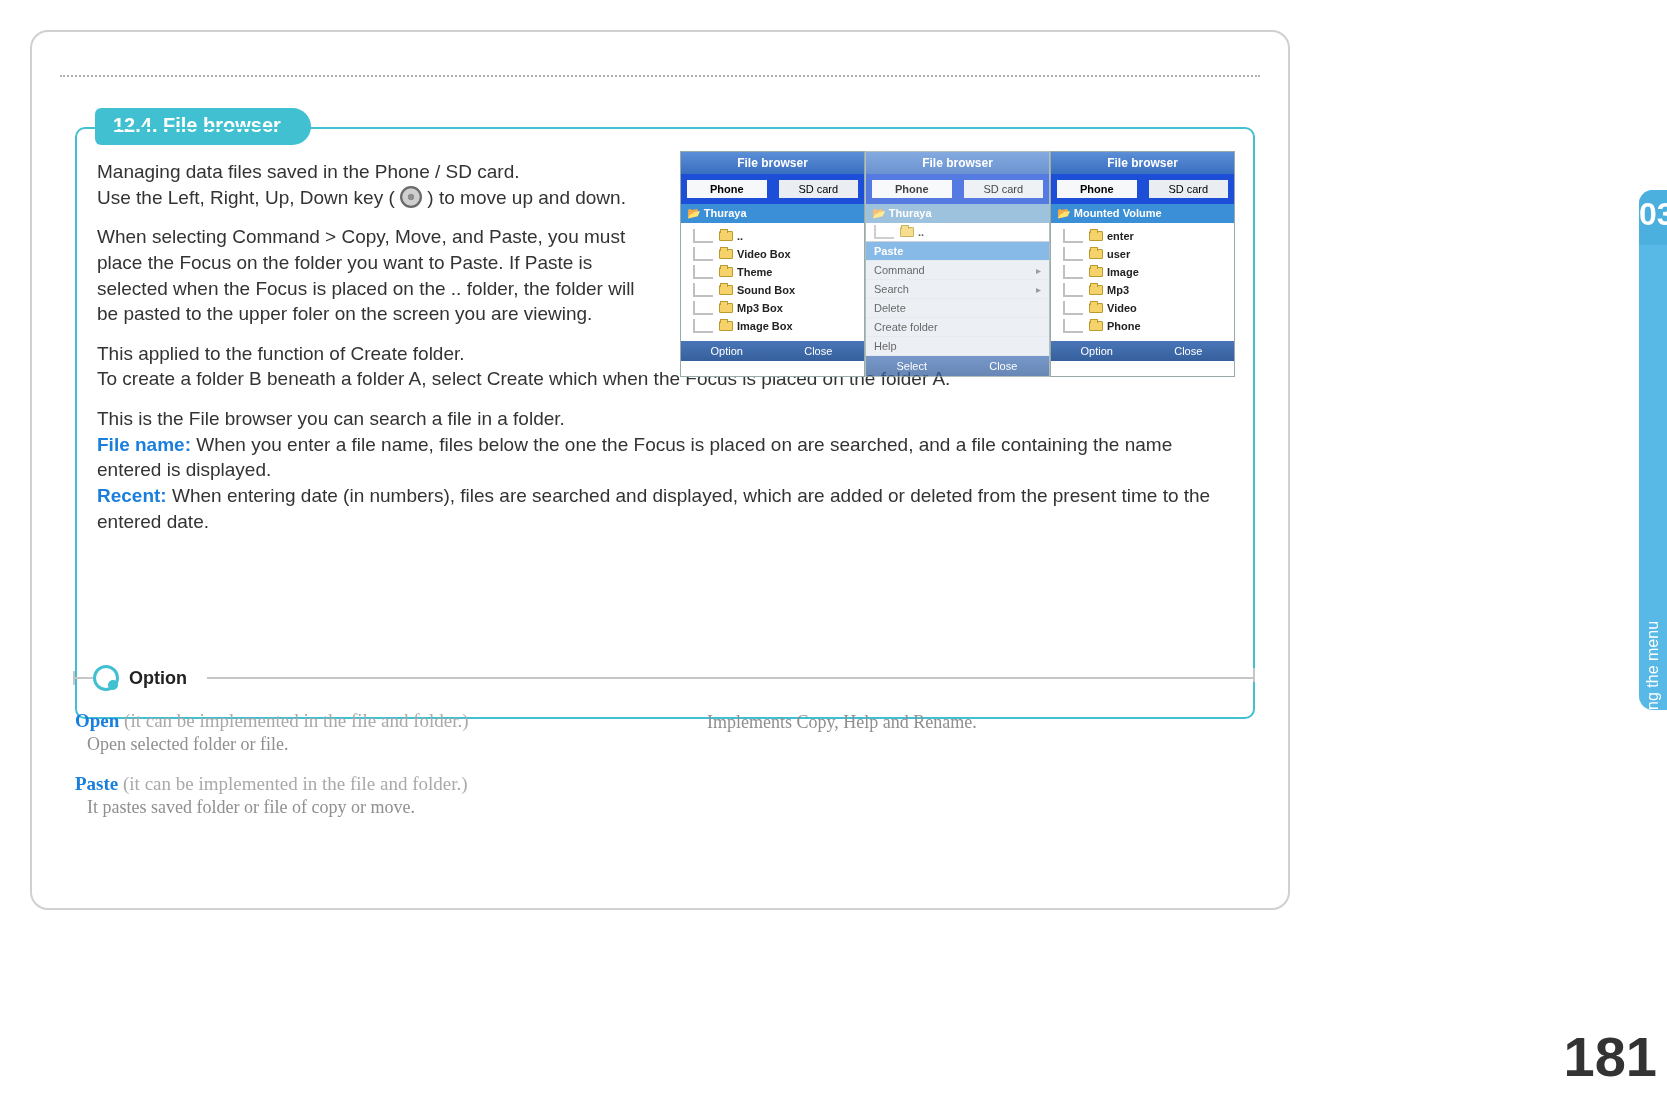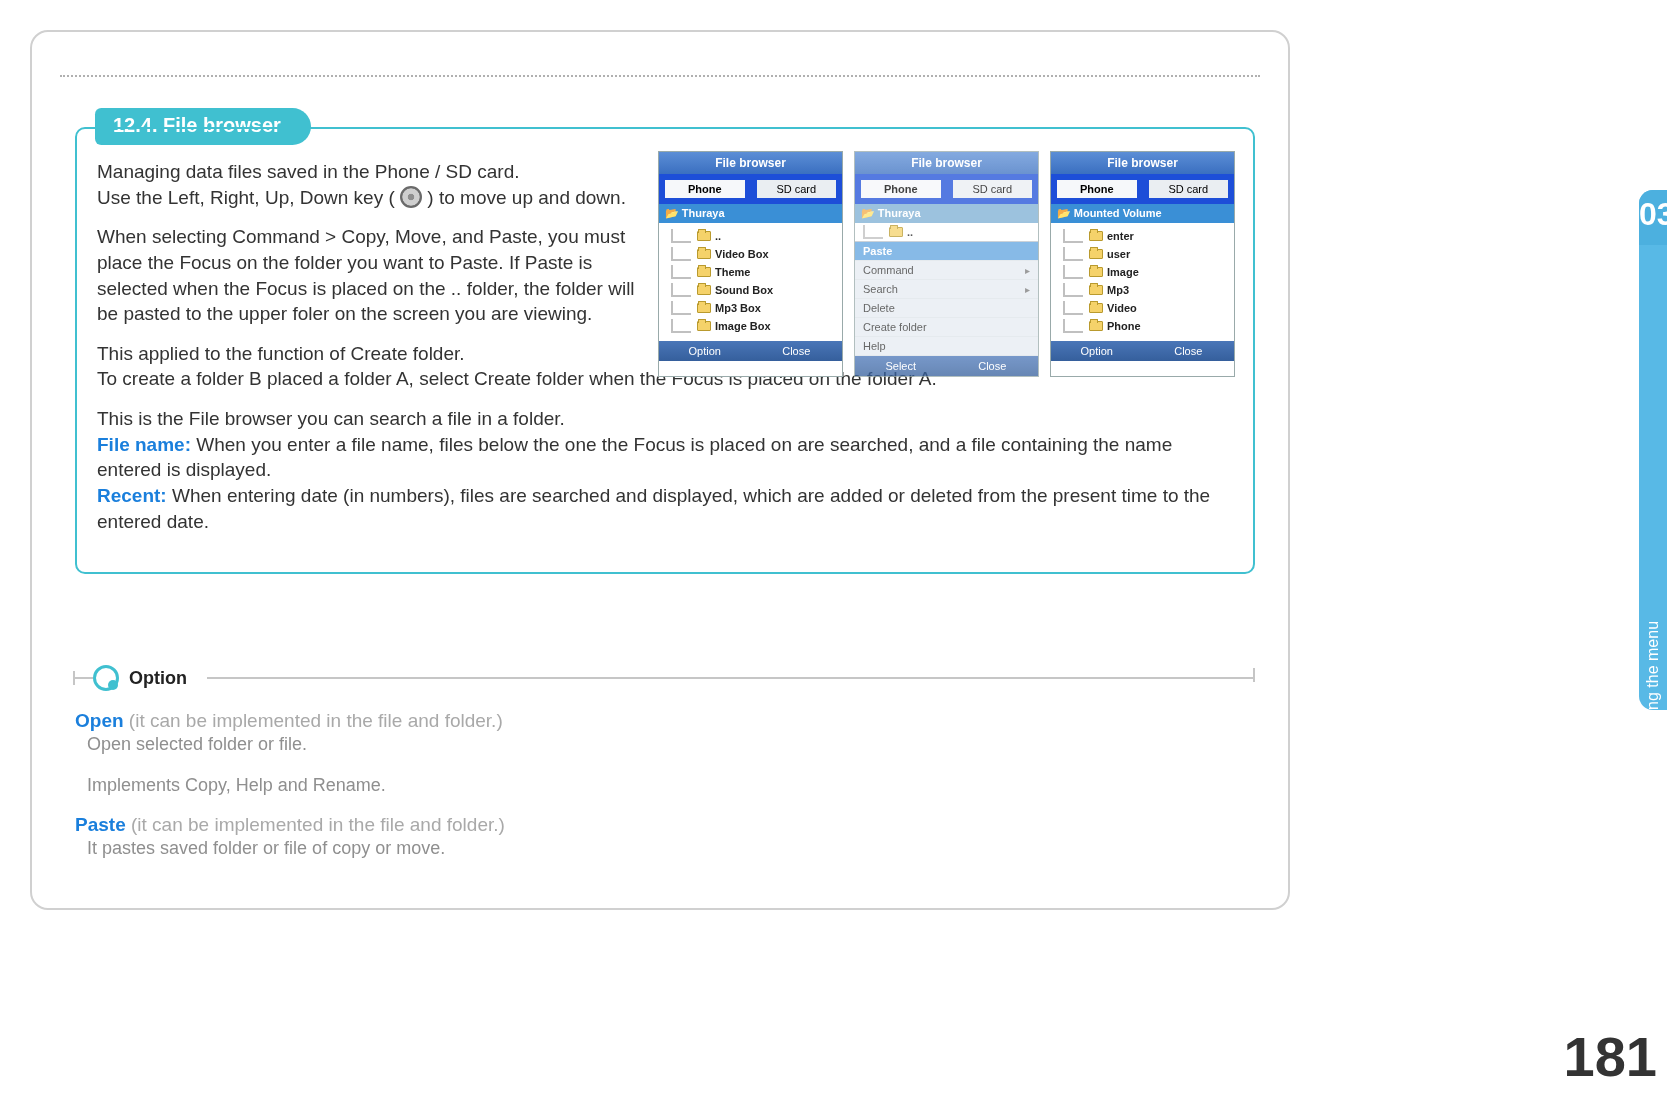--- a/index.html
+++ b/index.html
@@ -1,24 +1,24 @@
 <!DOCTYPE html>
 <html><head>
 <meta charset="utf-8">
 <style>
   * { box-sizing: border-box; margin: 0; padding: 0; }
   body { font-family: Arial, Helvetica, sans-serif; background: #fff; width: 1667px; height: 1095px; position: relative; }
   .page-frame { position: absolute; left: 30px; top: 30px; width: 1260px; height: 880px; border: 2px solid #d0d0d0; border-radius: 18px; }
   .dotted-rule { position: absolute; left: 60px; top: 75px; width: 1200px; border-top: 2px dotted #b0b0b0; }
-  .section-box { position: absolute; left: 75px; top: 127px; width: 1180px; height: 447px; border: 2px solid #40c0d0; border-radius: 10px; padding: 30px 20px 20px 20px; }
+  .section-box { position: absolute; left: 75px; top: 127px; width: 1180px; height: 592px; border: 2px solid #40c0d0; border-radius: 10px; padding: 30px 20px 20px 20px; }
   .section-tab { position: absolute; left: 95px; top: 108px; background: #40c0d0; color: #fff; font-weight: bold; font-size: 20px; padding: 6px 30px 8px 18px; border-radius: 10px 30px 30px 10px; }
   .body-text p { font-size: 19px; color: #333; line-height: 1.35; margin-bottom: 14px; }
   .key-circle { display: inline-block; width: 22px; height: 22px; border: 2px solid #6a6a6a; border-radius: 50%; background: radial-gradient(#8e8e8e 25%, #cfcfcf 28%, #cfcfcf 65%, #888 70%); vertical-align: -4px; }
   .label-blue { color: #1a7fdc; font-weight: bold; }
-  .screens { position: absolute; right: 18px; top: 22px; display: flex; gap: 11px; }
+  .screens { position: absolute; right: 18px; top: 22px; display: flex; gap: 0; }
   .phone-screen { width: 185px; border: 1px solid #9aa; font-size: 12px; background: #fff; }
   .phone-screen.faded { opacity: 0.75; }
   .ps-title { background: linear-gradient(#5b8ed6,#3a6fc0); color: #fff; text-align: center; font-weight: bold; padding: 4px 0; font-size: 12px; }
   .ps-tabs { display: flex; }
   .ps-tab { flex: 1; text-align: center; padding: 3px 0; background: #eaeef2; border: 6px solid #1d4ed8; font-size: 11px; }
   .ps-tab.active { background: #f6f8fa; font-weight: bold; }
   .ps-root { background: #3a8fd6; color: #fff; padding: 3px 6px; font-size: 11px; font-weight: bold; }
   .ps-root.faded { background: #7caed4; }
   .ps-list { padding: 4px 4px 6px 4px; min-height: 118px; }
   .ps-item { padding: 2px 0 2px 10px; color: #222; font-size: 11px; font-weight: bold; display: flex; align-items: center; gap: 4px; }
@@ -32,21 +32,21 @@
   .ps-soft { display: flex; background: linear-gradient(#4a76b8,#355f9c); }
   .ps-soft div { flex: 1; text-align: center; color: #fff; font-size: 11px; padding: 4px 0; }
   .option-header { position: absolute; left: 75px; top: 665px; width: 1180px; display: flex; align-items: center; }
   .option-decor { width: 26px; height: 26px; border: 3px solid #40c0d0; border-radius: 50%; background: #fff; position: relative; }
   .option-decor::after { content: ""; position: absolute; width: 10px; height: 10px; background: #40c0d0; border-radius: 50%; left: 12px; top: 12px; }
   .option-title { font-weight: bold; font-size: 18px; color: #222; margin-left: 10px; margin-right: 20px; }
   .option-rule { flex: 1; height: 2px; background: #c6c6c6; position: relative; }
   .option-rule::before, .option-rule::after { content: ""; display: none; }
   .option-leadline { width: 18px; height: 2px; background: #c6c6c6; position: relative; }
   .option-leadline::before { content:""; position:absolute; left:-2px; top:-6px; width:2px; height:14px; background:#c6c6c6; }
-  .option-grid { position: absolute; left: 75px; top: 710px; width: 1180px; display: grid; grid-template-columns: 1fr; column-gap: 60px; row-gap: 18px; }
+  .option-grid { position: absolute; left: 75px; top: 710px; width: 1180px; display: grid; grid-template-columns: 1fr 1fr; column-gap: 60px; row-gap: 18px; font-family: Liberation Serif, serif; }
   .opt-item .t1 { font-size: 19px; }
   .opt-item .name { color: #1a7fdc; font-weight: bold; }
   .opt-item .qual { color: #a9a9a9; }
   .opt-item .desc { color: #8f8f8f; font-size: 18px; margin-left: 12px; margin-top: 2px; }
   .side-tab { position: absolute; right: 0; top: 190px; width: 28px; height: 520px; background: #58b9e6; border-radius: 14px 0 0 14px; }
   .side-num { position: absolute; top: 0; left: 0; right: 0; text-align: center; color: #fff; font-size: 32px; font-weight: bold; padding: 6px 0 12px 0; background: #4cb0df; border-radius: 14px 0 0 0; }
   .side-text { position: absolute; bottom: 24px; left: 50%; transform: translateX(-50%) rotate(-90deg); transform-origin: center; color: #fff; font-size: 16px; white-space: nowrap; }
   .rule-endcap { width: 2px; height: 14px; background: #c6c6c6; margin-top: -6px; }
   .page-num { position: absolute; right: 10px; bottom: 6px; font-size: 56px; font-weight: bold; color: #333; }
 </style>
@@ -63,21 +63,21 @@
     <p>
       <span>Managing data files saved in the Phone / SD card.</span><br>
       <span>Use the Left, Right, Up, Down key ( </span>
       <span class="key-circle"></span>
       <span> ) to move up and down.</span>
     </p>
     <p>When selecting Command &gt; Copy, Move, and Paste, you must place the Focus on the folder you want to Paste. If Paste is selected when the Focus is placed on the .. folder, the folder will be pasted to the upper foler on the screen you are viewing.</p>
   </div>
   <div class="body-text" style="margin-top:0;">
     <p style="white-space: pre-line;">This applied to the function of Create folder.
- To create a folder B placed a folder A, select Create folder when the Focus is placed on the folder A.</p>
+ To create a folder B beneath a folder A, select Create which when the Focus is placed on the folder A.</p>
     <p>
       <span>This is the File browser you can search a file in a folder.</span><br>
       <span class="label-blue">File name:</span>
       <span> When you enter a file name, files below the one the Focus is placed on are searched, and a file containing the name entered is displayed.</span><br>
       <span class="label-blue">Recent:</span>
       <span> When entering date (in numbers), files are searched and displayed, which are added or deleted from the present time to the entered date.</span>
     </p>
   </div>
 
   <div class="screens">

